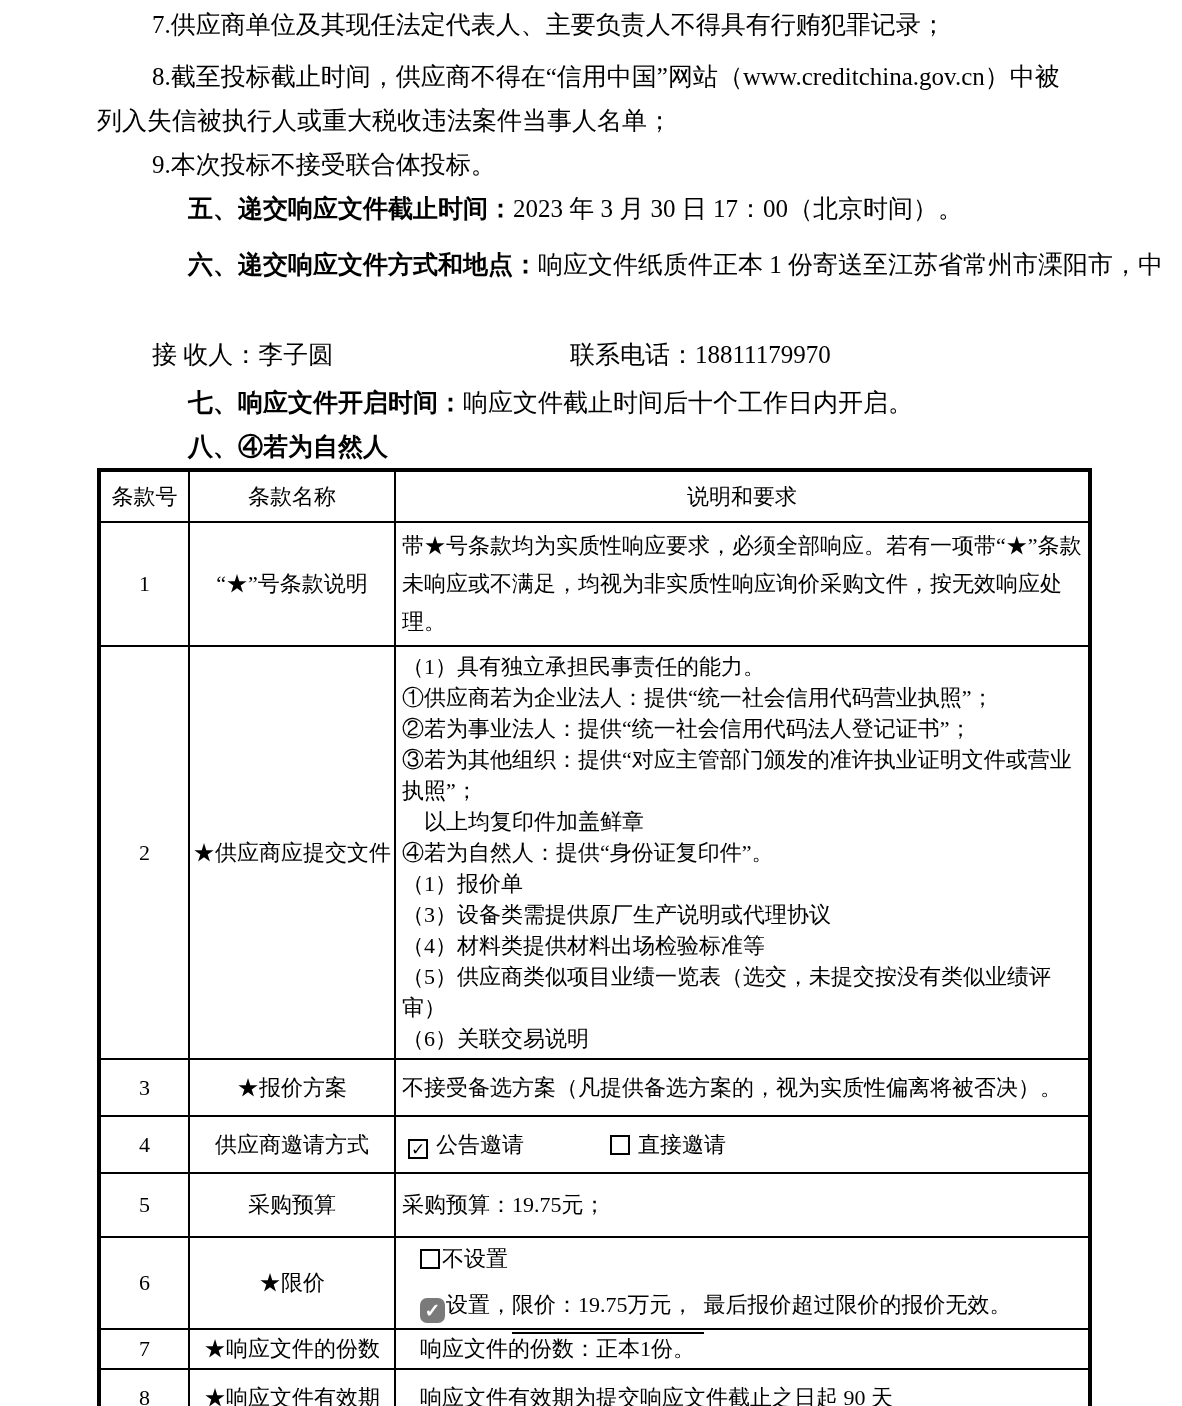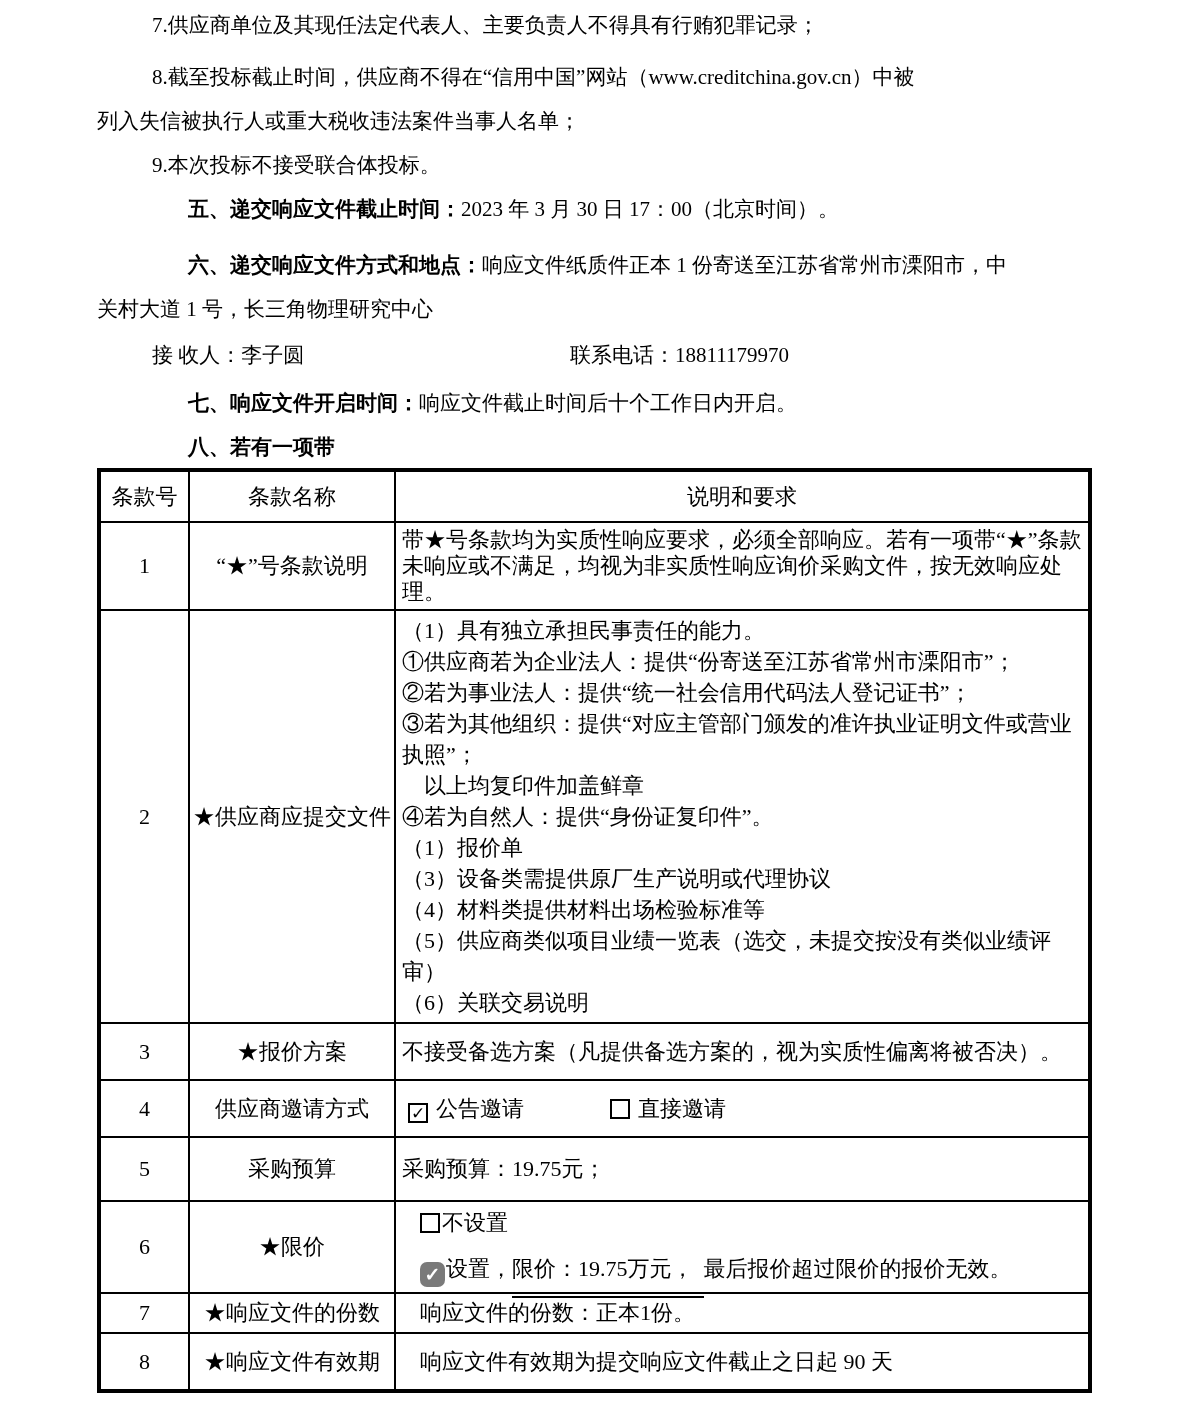--- a/index.html
+++ b/index.html
@@ -8,21 +8,21 @@
     position:relative;
     width:1182px; height:1406px;
     background:#ffffff;
     font-family:"Liberation Serif","DejaVu Serif",serif;
     color:#000;
     overflow:hidden;
     margin:0 auto;
   }
   .line {
     position:absolute;
-    font-size:21px;
+    font-size:25px;
     white-space:nowrap;
     line-height:30px;
   }
   .bold { font-weight:bold;margin-left:36px; }
   
   .req-table {
     position:absolute;
     left:97px; top:468px;
     width:991px;
     border-collapse:collapse;
@@ -35,21 +35,21 @@
     vertical-align:middle;
   }
   .req-table { border:4px solid #000; }
   .req-table tr > *:first-child { text-align:center; }
   .req-table tr > *:nth-child(2) { text-align:center; }
   .req-table .desc { text-align:left; padding:4px 6px; }
   .req-table .pad-md { padding-left:12px; }
   .req-table .pad-lg { padding-left:24px; }
   th.hdr { height:52px; text-align:center; }
   .r1 td { height:75px; }
-  .r1 .desc { line-height:26px; }
+  .r1 .desc { line-height:38px; }
   .r2 td { height:370px; }
   .r2 .desc { vertical-align:top; }
   .r2 .desc div { line-height:31px; }
   .r3 td { height:57px; }
   .r4 td { height:57px; }
   .r5 td { height:64px; }
   .r6 td { height:92px;margin-top:38px; }
   .r6 .lim-line2 { margin-top:16px; }
   .r7 td { height:34px; }
   .r8 td { height:58px; }
@@ -93,30 +93,29 @@
 <div class="page">
 
   <div class="line" style="left:152px; top:10px;">7.供应商单位及其现任法定代表人、主要负责人不得具有行贿犯罪记录；</div>
   <div class="line" style="left:152px; top:62px;">8.截至投标截止时间，供应商不得在“信用中国”网站（www.creditchina.gov.cn）中被</div>
   <div class="line" style="left:97px;  top:106px;">列入失信被执行人或重大税收违法案件当事人名单；</div>
   <div class="line" style="left:152px; top:150px;">9.本次投标不接受联合体投标。</div>
 
   <div class="line" style="left:152px; top:194px;"><span class="bold">五、递交响应文件截止时间：</span><span>2023 年 3 月 30 日 17：00（北京时间）。</span></div>
 
   <div class="line" style="left:152px; top:250px;"><span class="bold">六、递交响应文件方式和地点：</span><span>响应文件纸质件正本 1 份寄送至江苏省常州市溧阳市，中</span></div>
-  <div class="line" style="left:97px;  top:294px;">关村大道 1 号，长三角物理研究中心</div>
 
   <div class="line contact-wrap" style="left:152px; top:340px; width:936px;">
     <span>接 收人：李子圆</span>
     <span class="phone">联系电话：18811179970</span>
   </div>
 
   <div class="line" style="left:152px; top:388px;"><span class="bold">七、响应文件开启时间：</span><span>响应文件截止时间后十个工作日内开启。</span></div>
 
-  <div class="line bold" style="left:152px; top:432px;">八、若有一项带</div>
+  <div class="line bold" style="left:152px; top:432px;">八、④若为自然人</div>
 
   <table class="req-table">
     <colgroup>
         <col style="width:90px">
         <col style="width:206px">
         <col style="width:695px">
       </colgroup>
     <tbody>
         <tr>
       <th class="hdr">条款号</th>
@@ -128,21 +127,21 @@
       <td>1</td>
       <td>“★”号条款说明</td>
       <td class="desc">带★号条款均为实质性响应要求，必须全部响应。若有一项带“★”条款未响应或不满足，均视为非实质性响应询价采购文件，按无效响应处理。</td>
     </tr>
 
     <tr class="r2">
       <td>2</td>
       <td>★供应商应提交文件</td>
       <td class="desc">
         <div>（1）具有独立承担民事责任的能力。</div>
-        <div>①供应商若为企业法人：提供“份寄送至江苏省常州市溧阳市”；</div>
+        <div>①供应商若为企业法人：提供“统一社会信用代码营业执照”；</div>
         <div>②若为事业法人：提供“统一社会信用代码法人登记证书”；</div>
         <div>③若为其他组织：提供“对应主管部门颁发的准许执业证明文件或营业执照”；</div>
         <div>　以上均复印件加盖鲜章</div>
         <div>④若为自然人：提供“身份证复印件”。</div>
         <div>（1）报价单</div>
         <div>（3）设备类需提供原厂生产说明或代理协议</div>
         <div>（4）材料类提供材料出场检验标准等</div>
         <div>（5）供应商类似项目业绩一览表（选交，未提交按没有类似业绩评审）</div>
         <div>（6）关联交易说明</div>
       </td>

